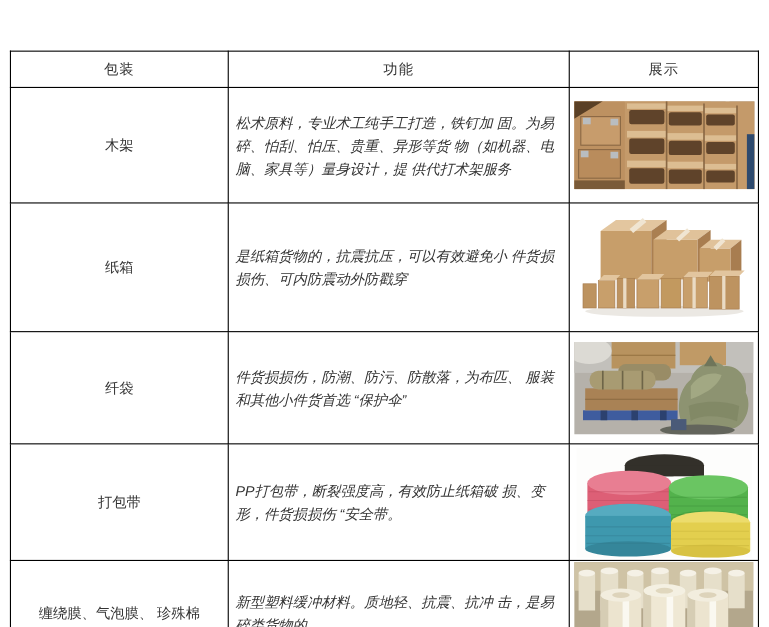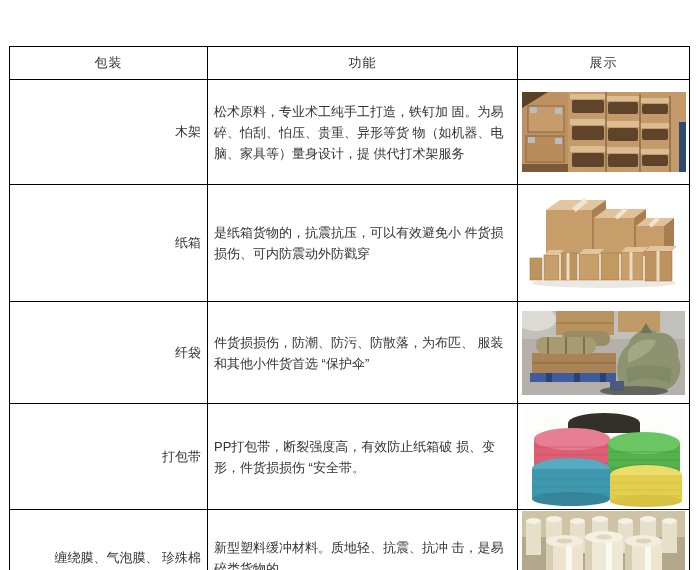--- a/index.html
+++ b/index.html
@@ -25,29 +25,30 @@
   col.c1{width:198px;}
   col.c2{width:310px;}
   col.c3{width:172px;}
   th{
     height:30px;
     font-weight:normal;
     text-align:center;
     letter-spacing:1px;
   }
   td.cell-pack{
-    text-align:right;
+    text-align:center;
     padding:0 6px;
     word-break:break-all;
   }
   td.cell-func{
     text-align:left;
     padding:0 12px 0 6px;
     line-height:21px;
     word-break:break-all;
+    font-style:italic;
   }
   td.cell-img{
     text-align:center;
     padding:0;
   }
   tr.r1{height:105px;}
   tr.r2{height:117px;}
   tr.r3{height:102px;}
   tr.r4{height:106px;}
   tr.r5{height:98px;}

